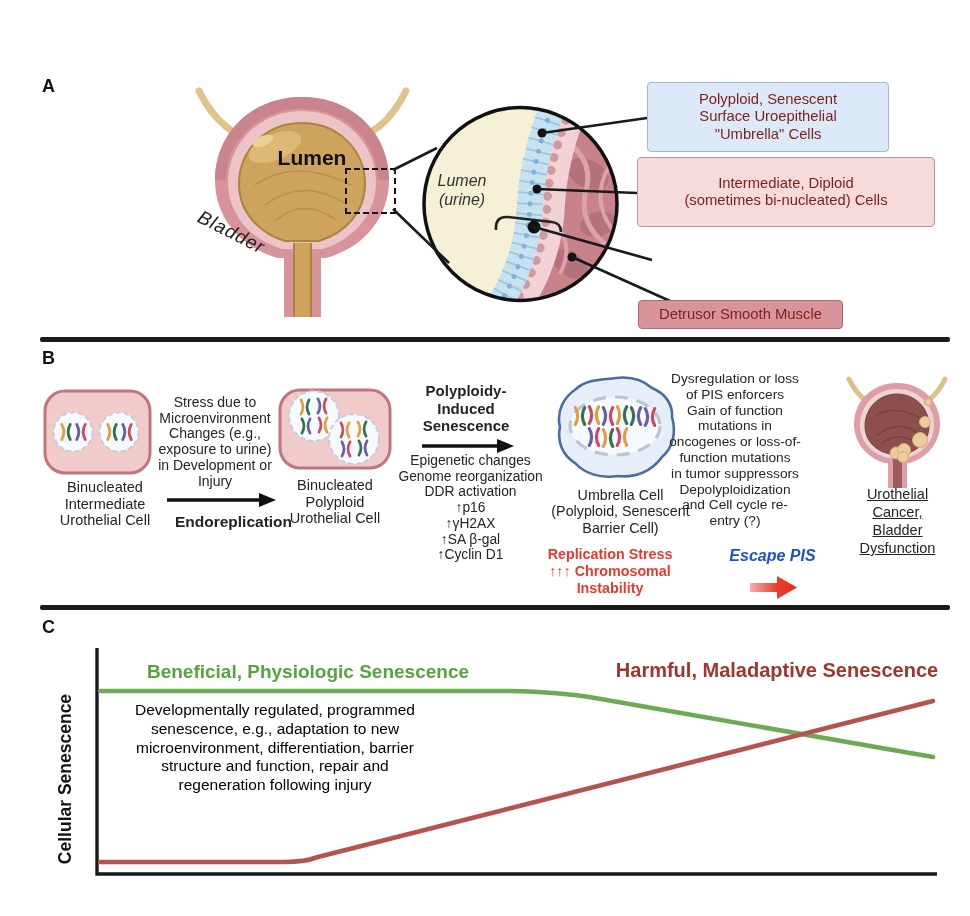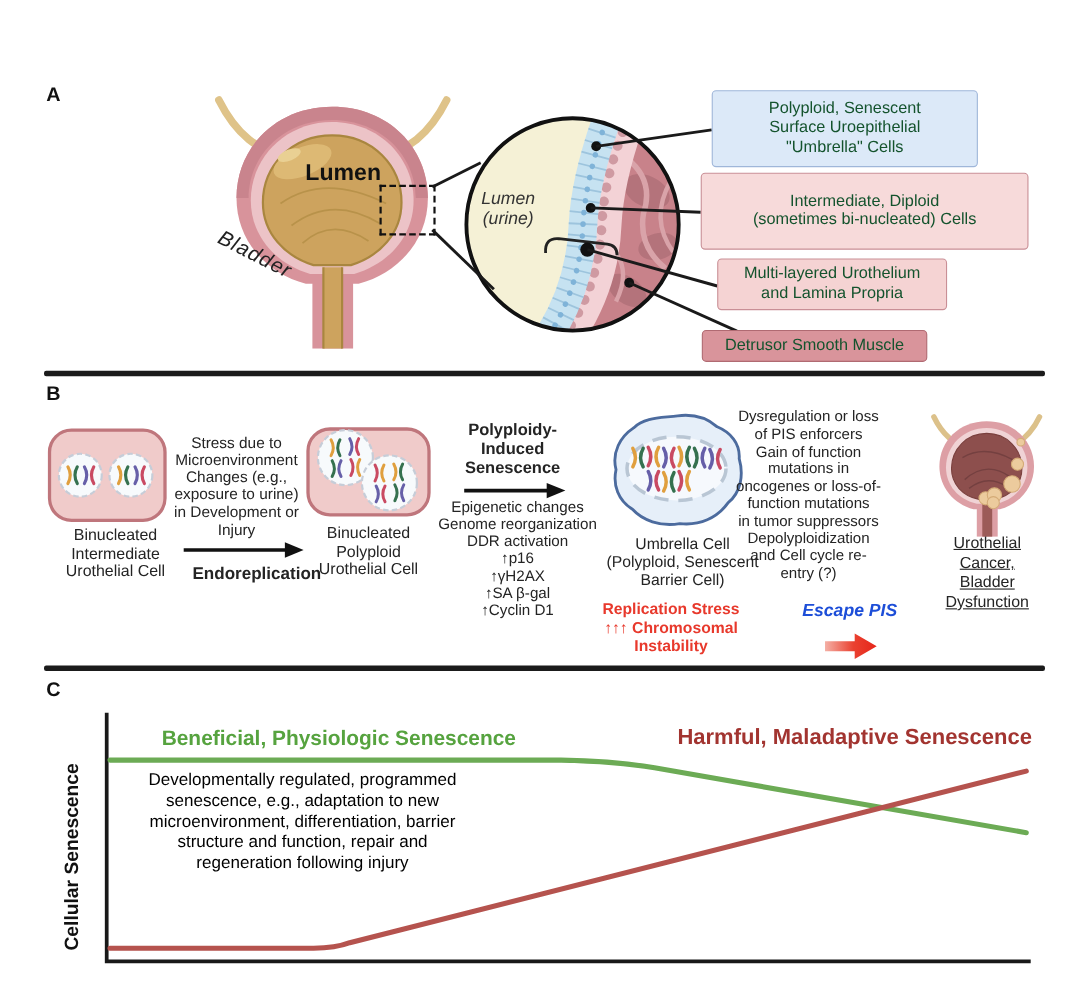--- a/index.html
+++ b/index.html
@@ -3,21 +3,21 @@
 <meta charset="utf-8">
 <style>
   html,body{margin:0;padding:0;background:#ffffff;}
   .figure{position:relative;width:970px;height:916px;background:#ffffff;overflow:hidden;
           font-family:"Liberation Sans",sans-serif;color:#242424;}
   .abs{position:absolute;}
   .panel-letter{font-weight:bold;font-size:18px;color:#111;}
   .sep{position:absolute;left:40px;width:910px;height:5px;background:#1b1b1b;border-radius:2px;}
   .callout{position:absolute;display:flex;align-items:center;justify-content:center;
            text-align:center;border-radius:4px;font-size:14.8px;line-height:17.4px;
-           box-sizing:border-box;white-space:pre-line;color:#14532d;}
+           box-sizing:border-box;white-space:pre-line;color:#7f1d1d;}
   .ctext{position:absolute;text-align:center;white-space:pre-line;}
   svg{display:block;}
   .nopoint{pointer-events:none;}
 </style>
 </head>
 <body>
 
 <div class="figure">
 
   <svg width="0" height="0" class="abs" aria-hidden="true">
@@ -111,22 +111,20 @@
       <path d="M534,227 L652,260"></path>
       <path d="M572,257 L670,301"></path>
     </g>
   </svg>
 
   <div class="callout" style="left:647px;top:82px;width:242px;height:70px;background:#dce9f8;border:1.5px solid #9fb6d9;">Polyploid, Senescent
 Surface Uroepithelial
 "Umbrella" Cells</div>
   <div class="callout" style="left:637px;top:157px;width:298px;height:70px;background:#f7dada;border:1.5px solid #c98f96;">Intermediate, Diploid
 (sometimes bi-nucleated) Cells</div>
-  <div class="callout" style="left:652px;top:235px;width:209px;height:47px;background:#f5d3d3;border:1.5px solid #c98f96;">Multi-layered Urothelium
-and Lamina Propria</div>
   <div class="callout" style="left:638px;top:300px;width:205px;height:29px;background:#d9949b;border:1.5px solid #b06a72;">Detrusor Smooth Muscle</div>
 
   <div class="sep" style="top:337px;"></div>
 
   <div class="abs panel-letter" style="left:42px;top:348px;">B</div>
 
   <svg class="abs" style="left:43px;top:389px;" width="109" height="86" viewBox="0 0 109 86">
     <rect x="2" y="2" width="105" height="82" rx="20" fill="#f0cbca" stroke="#bf767c" stroke-width="3"></rect>
     <circle cx="30" cy="43" r="19.5" fill="#f7fafc" stroke="#c6cdd8" stroke-width="2" stroke-dasharray="5 3"></circle>
     <circle cx="76" cy="43" r="19.5" fill="#f7fafc" stroke="#c6cdd8" stroke-width="2" stroke-dasharray="5 3"></circle>

